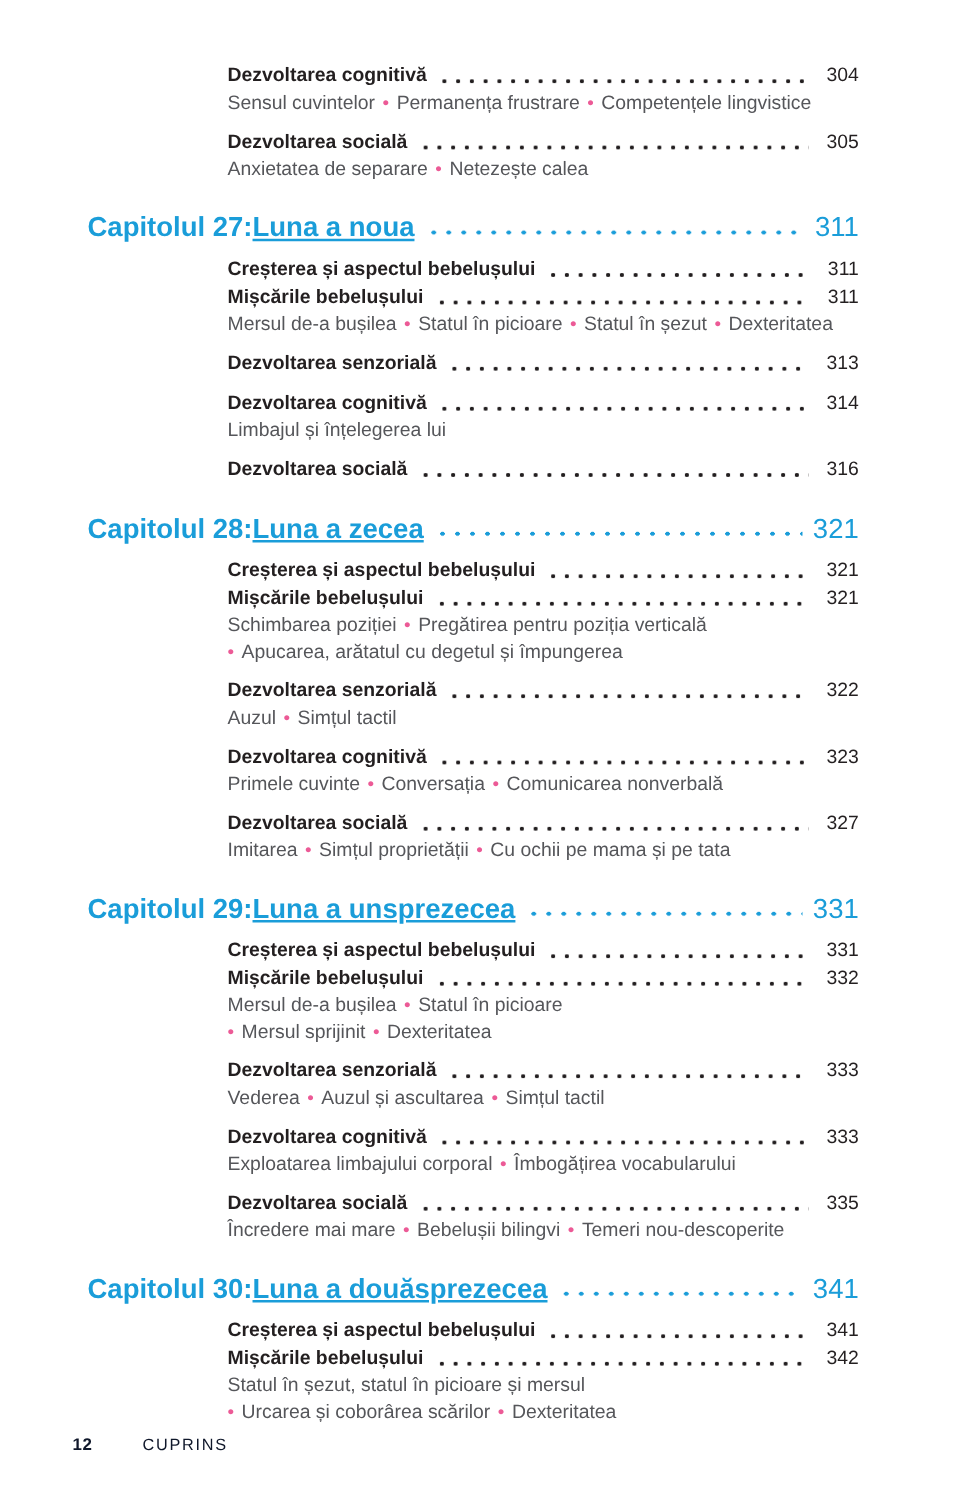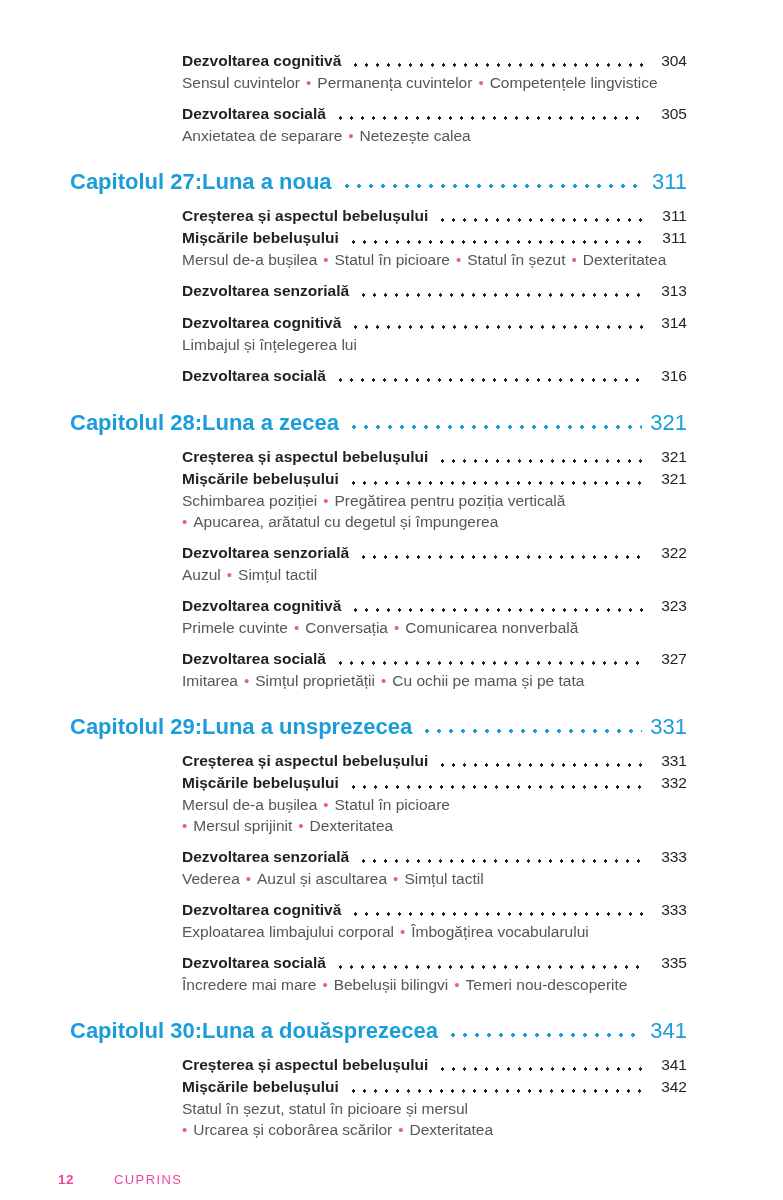--- a/index.html
+++ b/index.html
@@ -72,30 +72,30 @@
   }
   .chapter-heading .leader {
     background-image: radial-gradient(circle, currentColor 1.7px, transparent 1.9px);
     background-size: 12px 6px;
     margin-bottom: 5px;
   }
   .chapter-label {
     flex: 0 0 112px;
     white-space: nowrap;
   }
-  .chapter-title { white-space: nowrap; }
+  .chapter-title { white-space: nowrap; text-decoration: underline; }
   .chapter-heading .page-num { min-width: 34px; }
   
   .footer {
     position: absolute;
     left: 58px;
-    top: 1172px;
+    top: 1148px;
     display: flex;
     align-items: center;
-    color: #ec4899;
+    color: #0f172a;
   }
   .folio {
     font-weight: bold;
     font-size: 13.5px;
     letter-spacing: 0.5px;
   }
   .footer-label {
     margin-left: 40px;
     font-size: 13px;
     letter-spacing: 1.4px;
@@ -106,21 +106,21 @@
 
 <div class="page">
   <main class="content">
     <section class="entries carryover" id="carryover">
         <div class="entry">
           <div class="toc-row">
             <span class="entry-title">Dezvoltarea cognitivă</span>
             <span class="leader"></span>
             <span class="page-num">304</span>
           </div>
-          <div class="sub-line"><span class="sub-item">Sensul cuvintelor</span><span class="bullet">•</span><span class="sub-item">Permanența cuvintelor</span><span class="bullet">•</span><span class="sub-item">Competențele lingvistice</span></div>
+          <div class="sub-line"><span class="sub-item">Sensul cuvintelor</span><span class="bullet">•</span><span class="sub-item">Permanența frustrare</span><span class="bullet">•</span><span class="sub-item">Competențele lingvistice</span></div>
         </div>
         <div class="entry">
           <div class="toc-row">
             <span class="entry-title">Dezvoltarea socială</span>
             <span class="leader"></span>
             <span class="page-num">305</span>
           </div>
           <div class="sub-line"><span class="sub-item">Anxietatea de separare</span><span class="bullet">•</span><span class="sub-item">Netezește calea</span></div>
         </div>
       </section>

